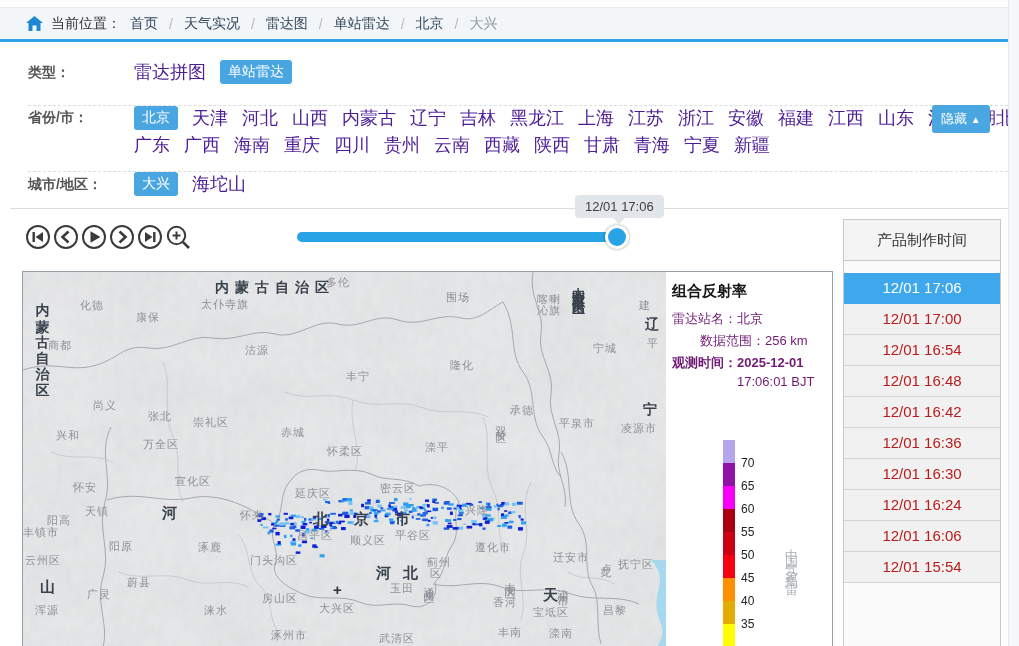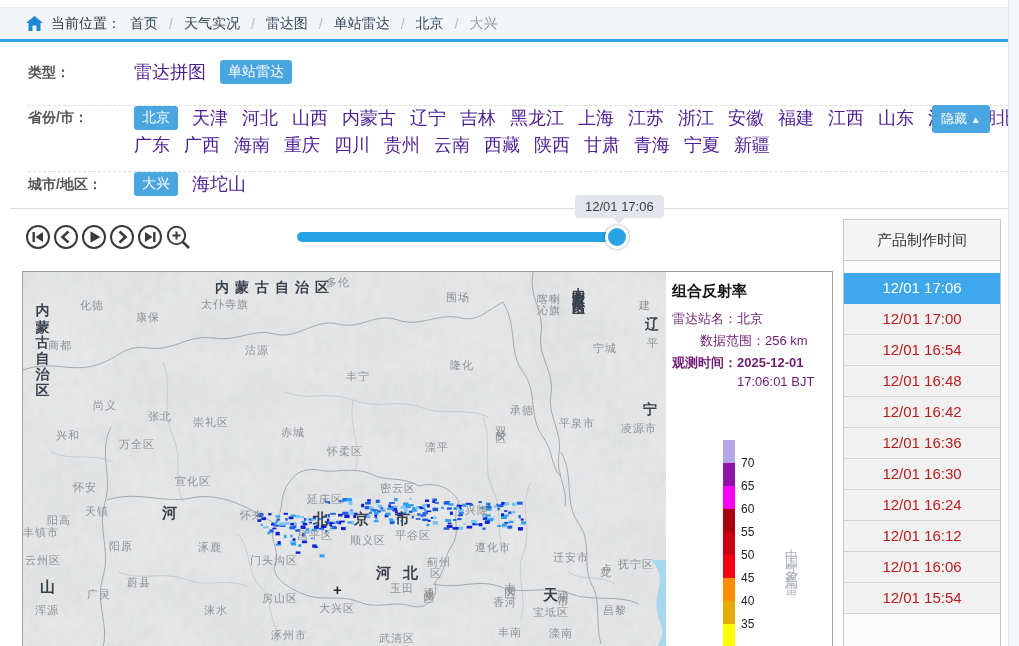--- a/index.html
+++ b/index.html
@@ -491,39 +491,39 @@
       <div class="ml-s" style="left: 57px; top: 28px;">化德</div>
       <div class="ml-s" style="left: 113px; top: 40px;">康保</div>
       <div class="ml-s" style="left: 178px; top: 27px;">太仆寺旗</div>
       <div class="ml-s" style="left: 303px; top: 5px;">多伦</div>
       <div class="ml-s" style="left: 25px; top: 68px;">商都</div>
       <div class="ml-s" style="left: 222px; top: 73px;">沽源</div>
       <div class="ml-s" style="left: 125px; top: 115px; margin-top: 24px;">张北</div>
       <div class="ml-s" style="left: 70px; top: 128px;">尚义</div>
       <div class="ml-s" style="left: 170px; top: 145px;">崇礼区</div>
       <div class="ml-s" style="left: 33px; top: 158px;">兴和</div>
-      <div class="ml-s" style="left: 96px; top: 167px; text-align: right;">万全区</div>
+      <div class="ml-s" style="left: 120px; top: 167px; text-align: right;">万全区</div>
       <div class="ml-s" style="left: 258px; top: 155px;">赤城</div>
       <div class="ml-s" style="left: 50px; top: 210px;">怀安</div>
       <div class="ml-s" style="left: 152px; top: 204px;">宣化区</div>
       <div class="ml-s" style="left: 62px; top: 234px;">天镇</div>
       <div class="ml-s" style="left: 24px; top: 243px;">阳高</div>
       <div class="ml-s" style="left: 0px; top: 255px;">丰镇市</div>
       <div class="ml-s" style="left: 2px; top: 283px;">云州区</div>
       <div class="ml-s" style="left: 86px; top: 269px;">阳原</div>
       <div class="ml-s" style="left: 175px; top: 270px;">涿鹿</div>
       <div class="ml-s" style="left: 12px; top: 333px;">浑源</div>
       <div class="ml-s" style="left: 64px; top: 317px;">广灵</div>
       <div class="ml-s" style="left: 104px; top: 305px;">蔚县</div>
       <div class="ml-s" style="left: 181px; top: 333px;">涞水</div>
       <div class="ml-s" style="left: 248px; top: 358px;">涿州市</div>
       <div class="ml-s" style="left: 239px; top: 321px;">房山区</div>
       <div class="ml-s" style="left: 296px; top: 331px;">大兴区</div>
       <div class="ml-s" style="left: 227px; top: 283px;">门头沟区</div>
-      <div class="ml-s" style="left: 272px; top: 222px; margin-left: 12px;">延庆区</div>
+      <div class="ml-s" style="left: 272px; top: 216px;">延庆区</div>
       <div class="ml-s" style="left: 357px; top: 211px;">密云区</div>
       <div class="ml-s" style="left: 217px; top: 238px;">怀来</div>
       <div class="ml-s" style="left: 274px; top: 258px;">昌平区</div>
       <div class="ml-s" style="left: 327px; top: 263px;">顺义区</div>
       <div class="ml-s" style="left: 372px; top: 258px;">平谷区</div>
       <div class="ml-s" style="left: 442px; top: 233px;">兴隆</div>
       <div class="ml-s" style="left: 367px; top: 311px;">玉田</div>
       <div class="ml-s" style="left: 470px; top: 325px;">香河</div>
       <div class="ml-s" style="left: 510px; top: 335px;">宝坻区</div>
       <div class="ml-s" style="left: 356px; top: 361px; text-align: center;">武清区</div>
@@ -598,19 +598,18 @@
   <div class="sp-header">产品制作时间</div>
   <ul class="sp-list" id="tl-list">
       <li class="tl-item selected">12/01 17:06</li>
       <li class="tl-item">12/01 17:00</li>
       <li class="tl-item">12/01 16:54</li>
       <li class="tl-item">12/01 16:48</li>
       <li class="tl-item">12/01 16:42</li>
       <li class="tl-item">12/01 16:36</li>
       <li class="tl-item">12/01 16:30</li>
       <li class="tl-item">12/01 16:24</li>
-      <li class="tl-item">12/01 16:12</li>
       <li class="tl-item">12/01 16:06</li>
       <li class="tl-item">12/01 15:54</li>
     </ul>
 </div>
 
 <div id="scrollbar"></div>
 
 </body></html>

